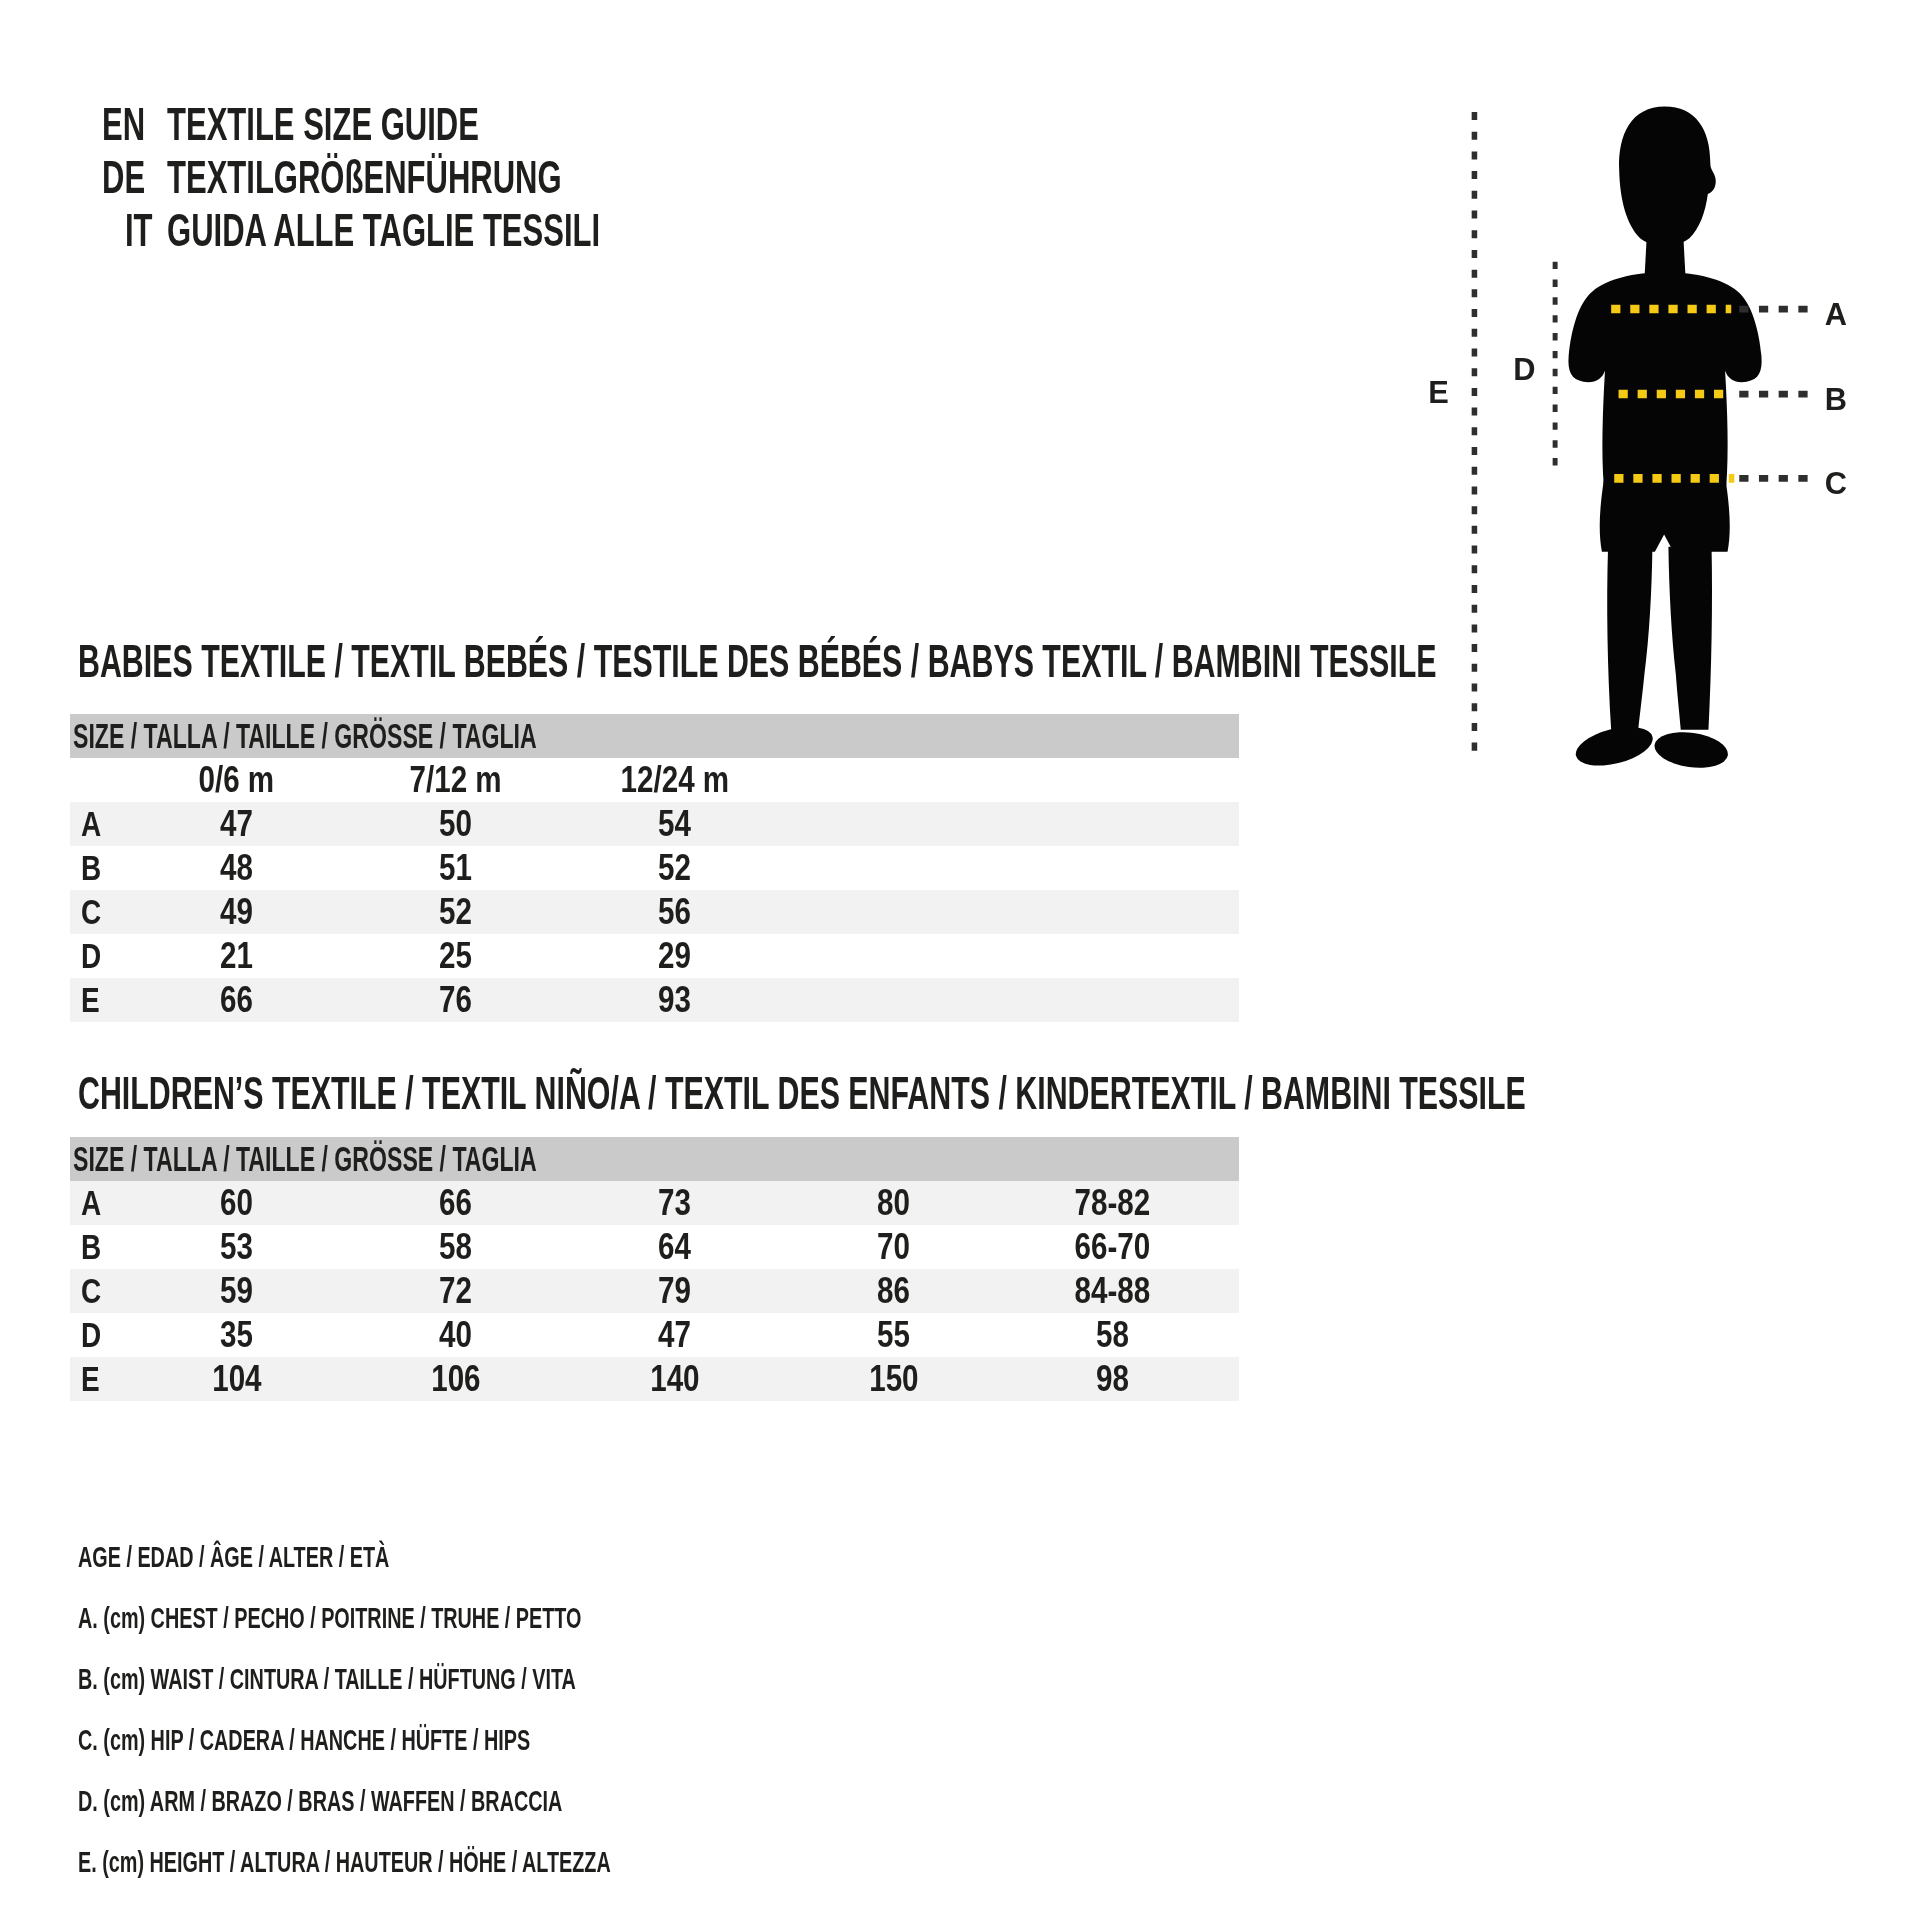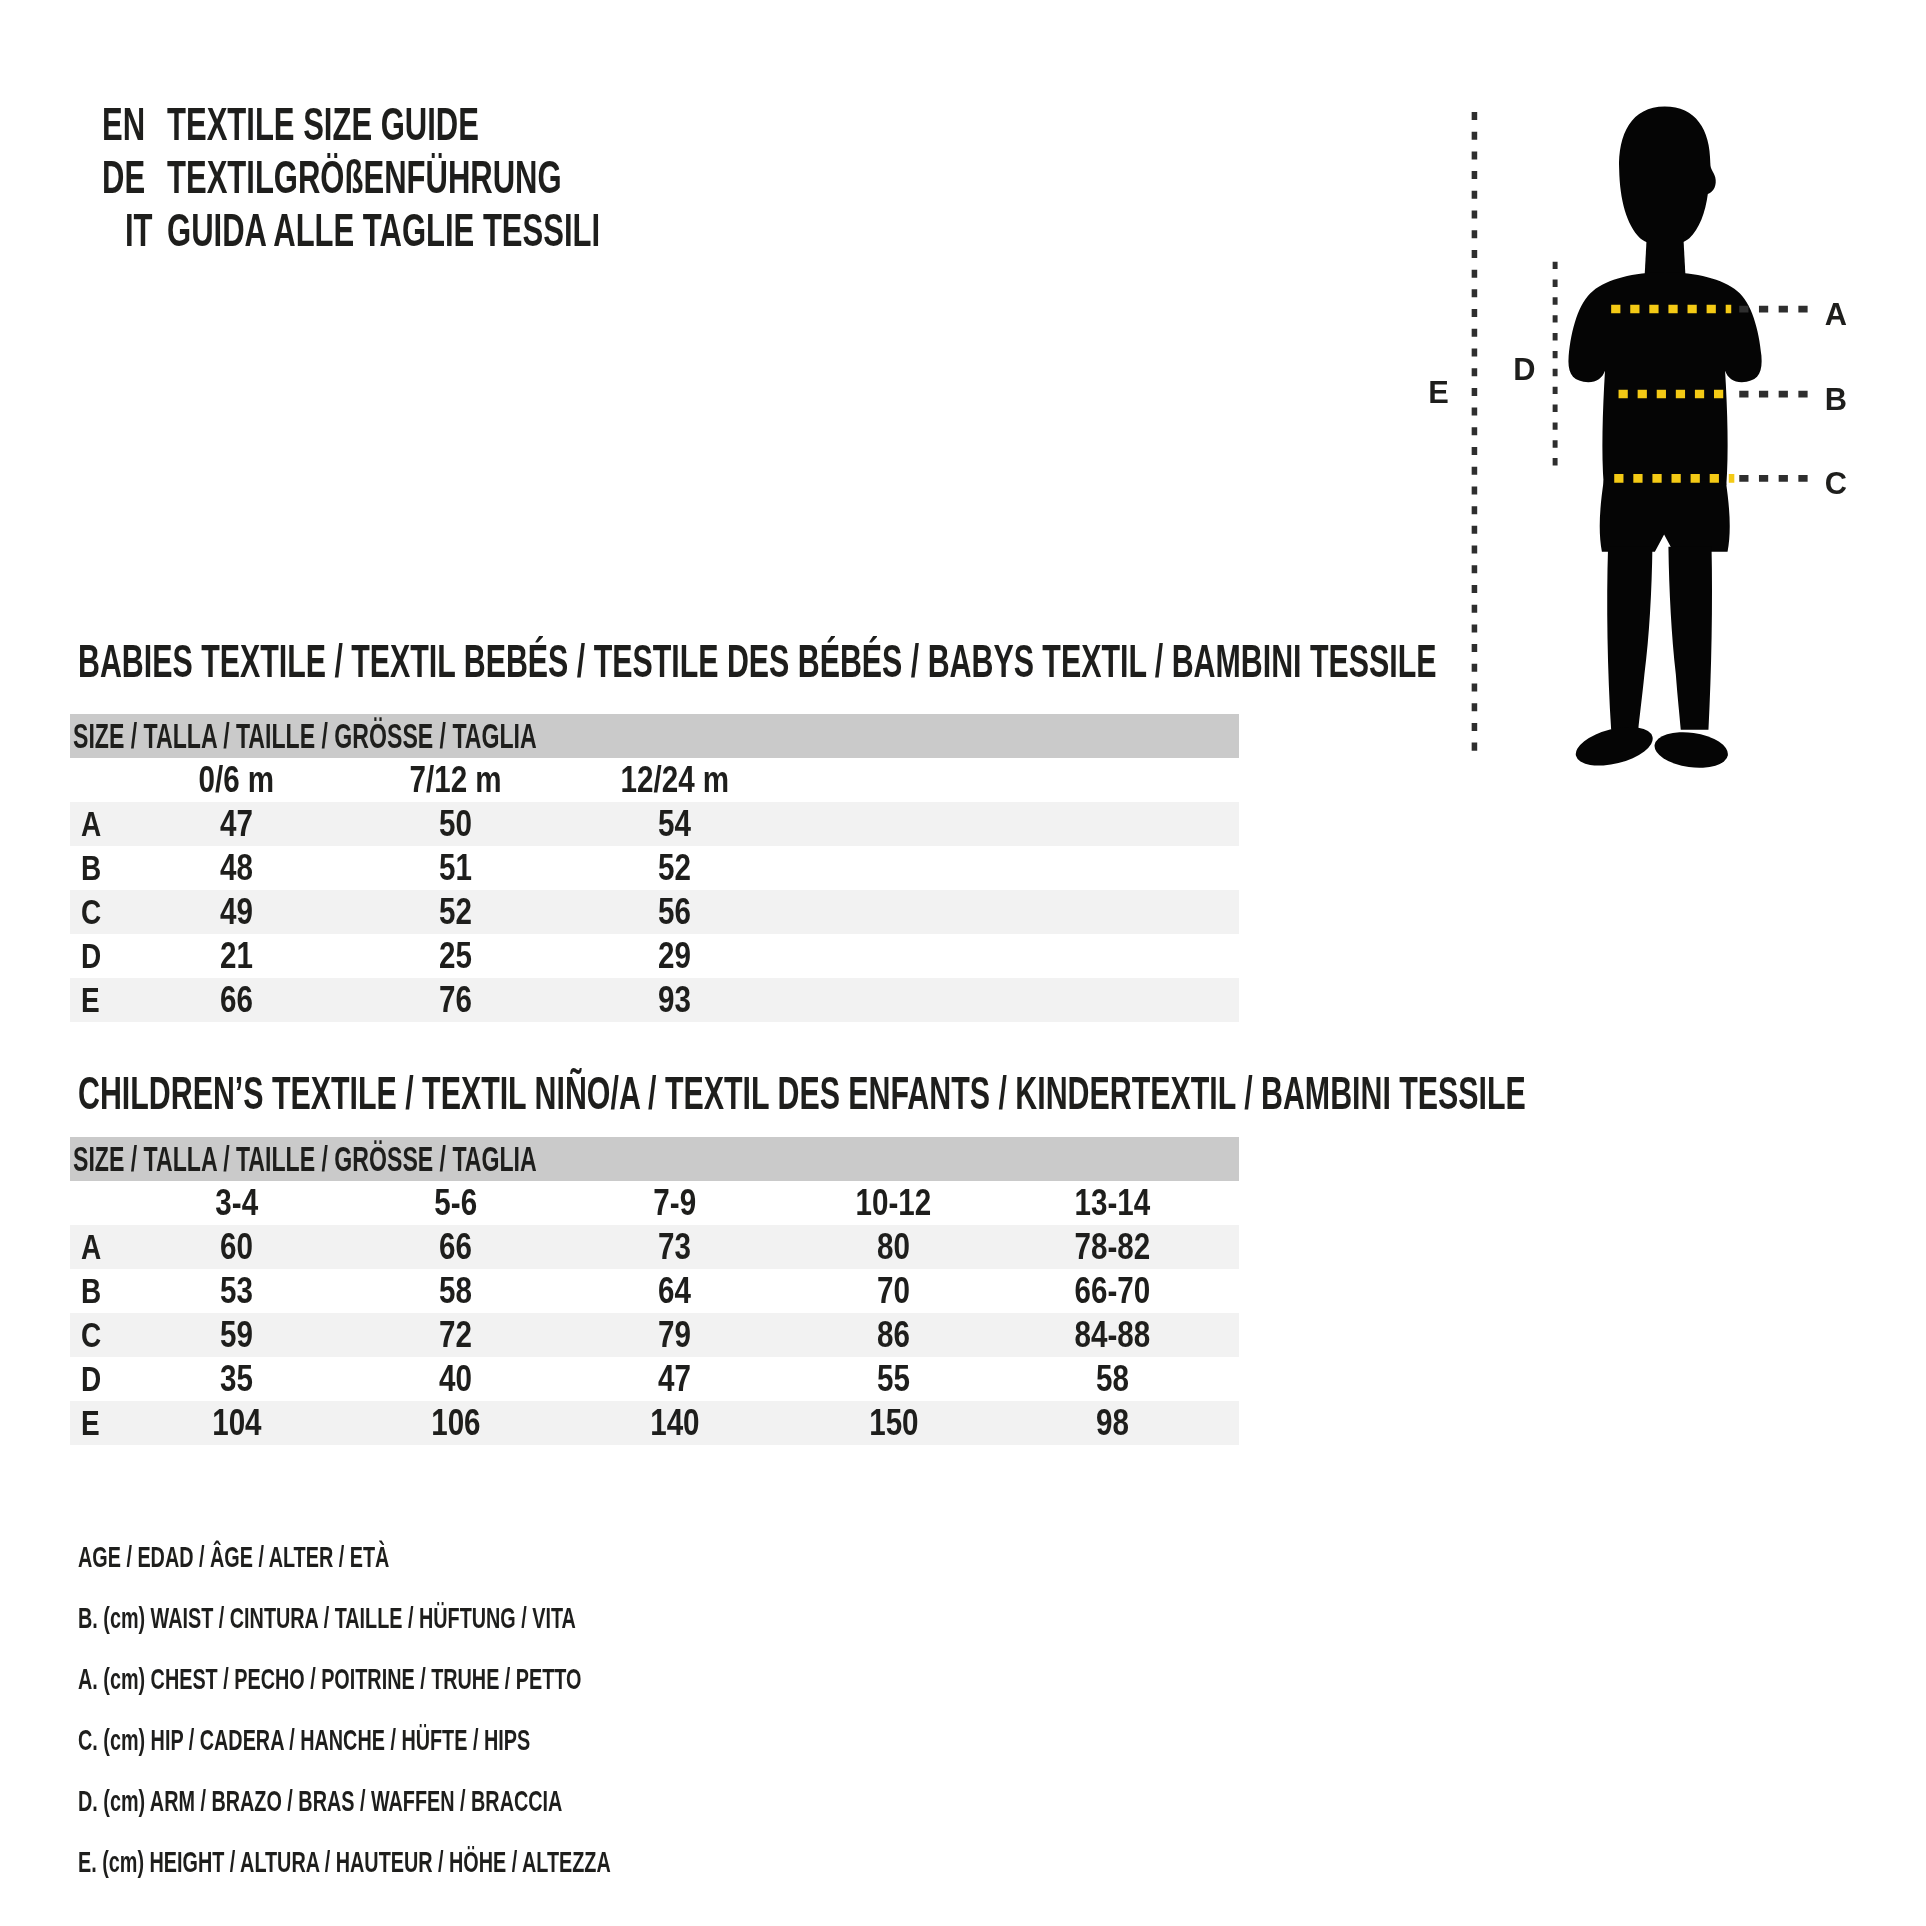--- a/index.html
+++ b/index.html
@@ -194,29 +194,20 @@
         <col style="width:219px">
         <col style="width:219px">
       <col style="width:219px">
         <col style="width:219px">
         <col style="width:17px">
     </colgroup>
     <tbody>
       <tr class="bar">
         <td colspan="7"><span class="cd">SIZE / TALLA / TAILLE / GRÖSSE / TAGLIA</span></td>
       </tr>
-      <tr class="colhdr">
-        <td></td>
-        <td><span class="num">3-4</span></td>
-        <td><span class="num">5-6</span></td>
-        <td><span class="num">7-9</span></td>
-        <td><span class="num">10-12</span></td>
-        <td><span class="num">13-14</span></td>
-        <td></td>
-      </tr>
       <tr class="drow stripe">
         <td class="lab"><span class="numl">A</span></td>
         <td><span class="num">60</span></td>
         <td><span class="num">66</span></td>
         <td><span class="num">73</span></td>
         <td><span class="num">80</span></td>
         <td><span class="num">78-82</span></td>
         <td></td>
       </tr>
       <tr class="drow">
@@ -256,26 +247,26 @@
         <td></td>
       </tr>
     </tbody>
   </table>
 
   <div class="legend">
     <div class="legend-row">
         <span class="cd">AGE / EDAD / ÂGE / ALTER / ETÀ</span>
       </div>
     <div class="legend-row">
+        <span class="cd">A. (cm) CHEST / PECHO / POITRINE / TRUHE / PETTO</span>
+      </div>
+    <div class="legend-row">
         <span class="cd">B. (cm) WAIST / CINTURA / TAILLE / HÜFTUNG / VITA</span>
       </div>
     <div class="legend-row">
-        <span class="cd">A. (cm) CHEST / PECHO / POITRINE / TRUHE / PETTO</span>
-      </div>
-    <div class="legend-row">
         <span class="cd">C. (cm) HIP / CADERA / HANCHE / HÜFTE / HIPS</span>
       </div>
     <div class="legend-row">
         <span class="cd">D. (cm) ARM / BRAZO / BRAS / WAFFEN / BRACCIA</span>
       </div>
     <div class="legend-row">
         <span class="cd">E. (cm) HEIGHT / ALTURA / HAUTEUR / HÖHE / ALTEZZA</span>
       </div>
   </div>
 

